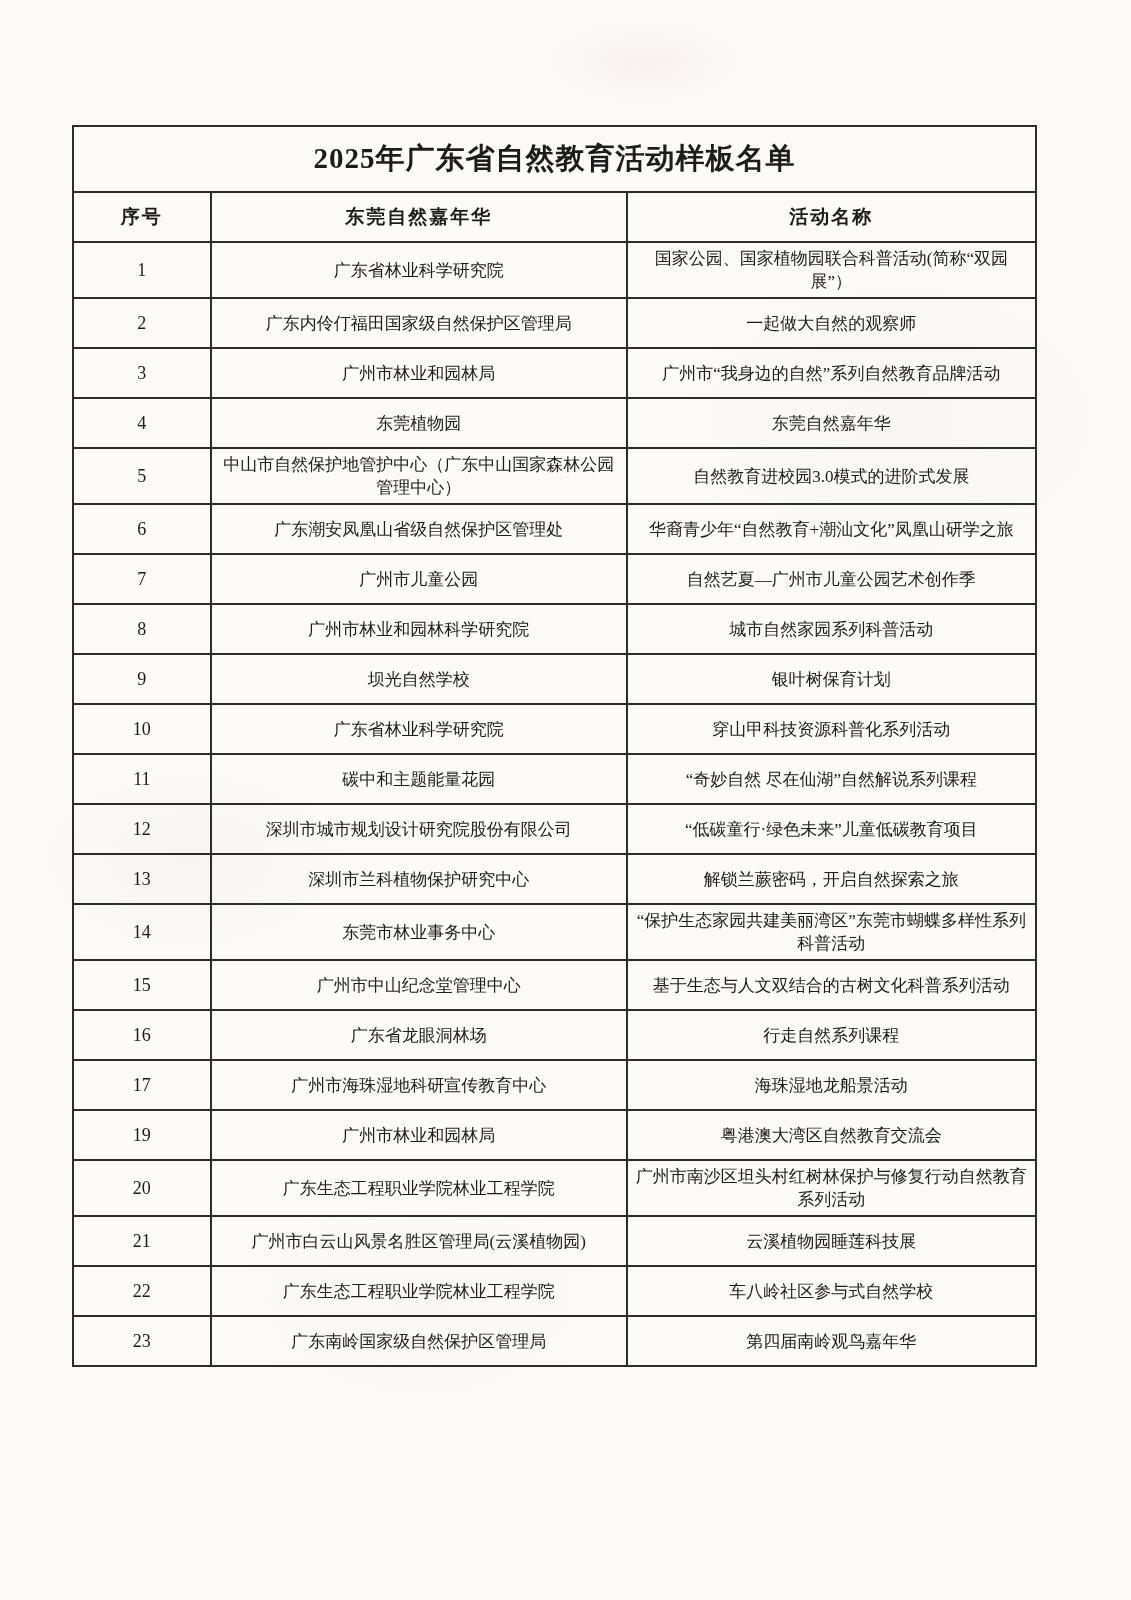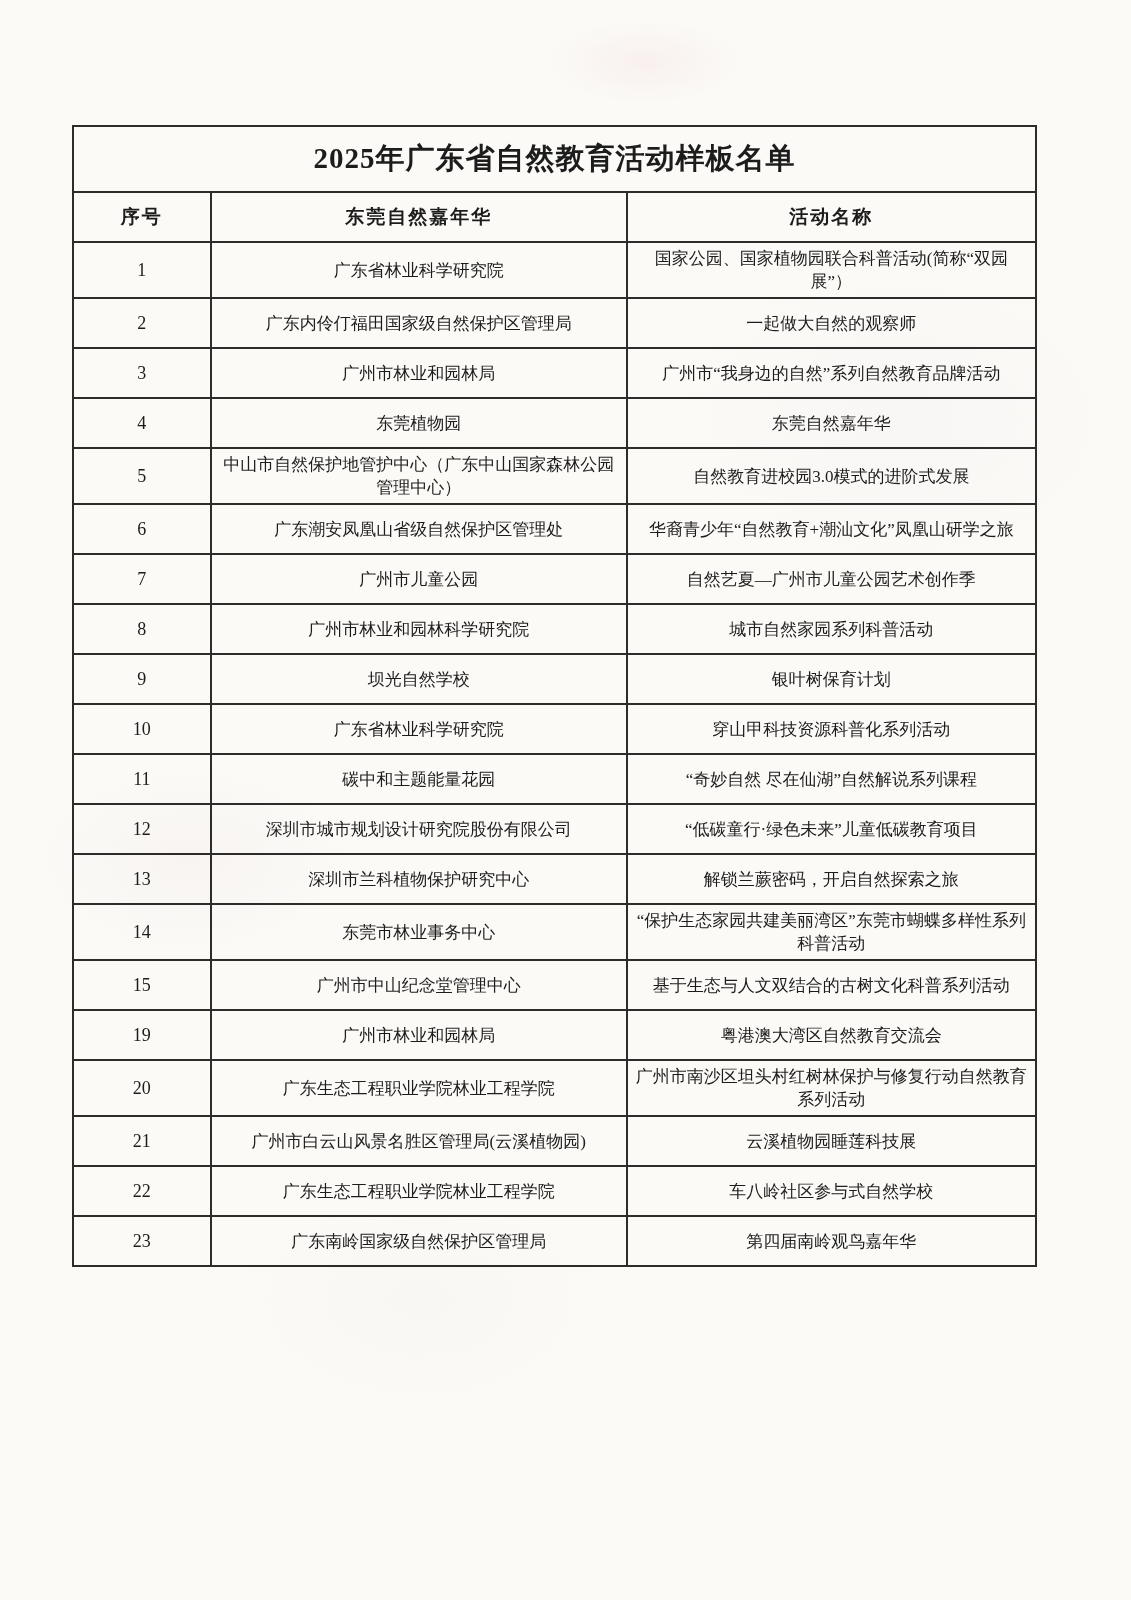--- a/index.html
+++ b/index.html
@@ -156,20 +156,30 @@
           <td>14</td>
           <td>东莞市林业事务中心</td>
           <td>“保护生态家园共建美丽湾区”东莞市蝴蝶多样性系列科普活动</td>
         </tr>
         <tr>
           <td>15</td>
           <td>广州市中山纪念堂管理中心</td>
           <td>基于生态与人文双结合的古树文化科普系列活动</td>
         </tr>
         <tr>
+          <td>16</td>
+          <td>广东省龙眼洞林场</td>
+          <td>行走自然系列课程</td>
+        </tr>
+        <tr>
+          <td>17</td>
+          <td>广州市海珠湿地科研宣传教育中心</td>
+          <td>海珠湿地龙船景活动</td>
+        </tr>
+        <tr>
           <td>19</td>
           <td>广州市林业和园林局</td>
           <td>粤港澳大湾区自然教育交流会</td>
         </tr>
         <tr>
           <td>20</td>
           <td>广东生态工程职业学院林业工程学院</td>
           <td>广州市南沙区坦头村红树林保护与修复行动自然教育系列活动</td>
         </tr>
         <tr>

